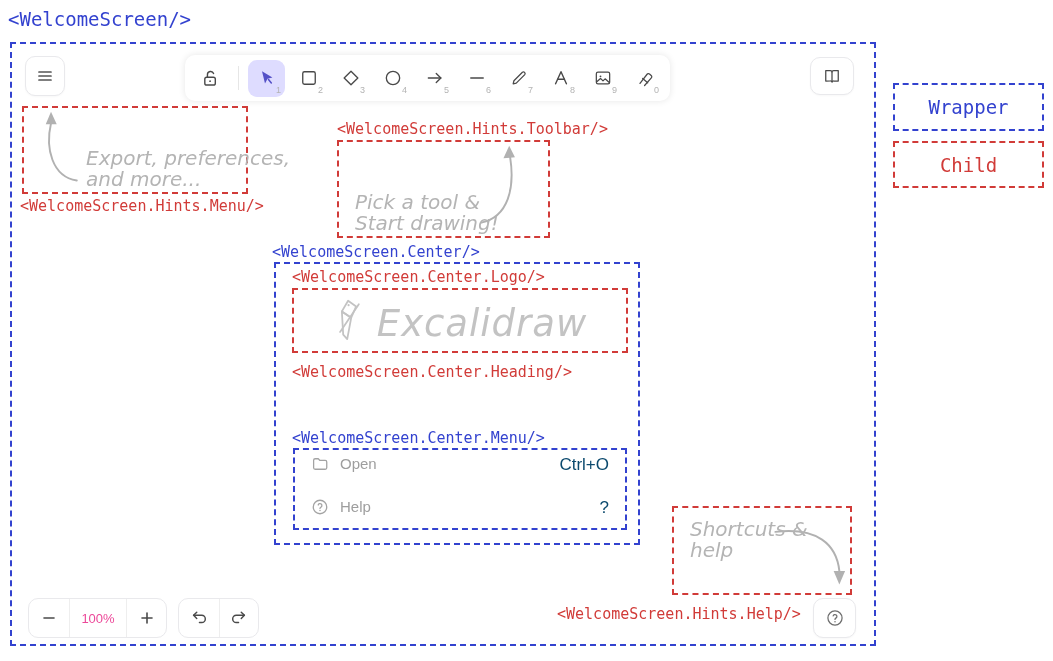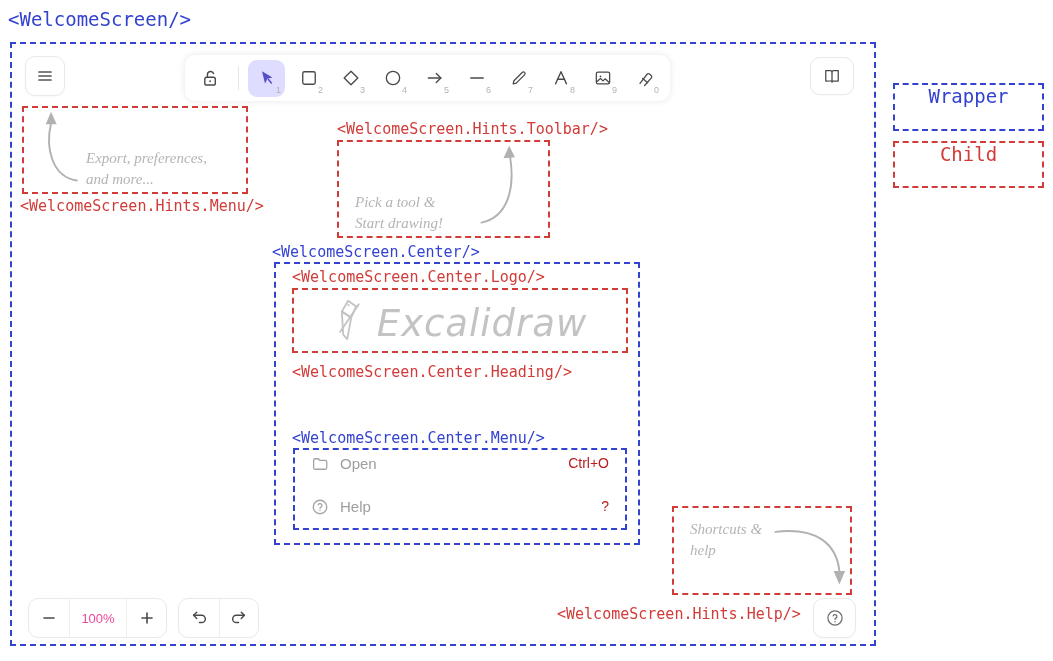--- a/index.html
+++ b/index.html
@@ -9,21 +9,21 @@
     font-family:"Liberation Sans", sans-serif; overflow:hidden;
   }
   
   .mono { font-family:"DejaVu Sans Mono","Liberation Mono",monospace; }
   .tag-blue { color:#3342cf; }
   .tag-red  { color:#d13b38; }
   .anno-label { position:absolute; font-size:15px; white-space:nowrap; }
   .anno-label.big { font-size:19px; }
   .wrap-box  { position:absolute; border:2px dashed #3342cf; }
   .child-box { position:absolute; border:2px dashed #d13b38; }
-  .legend-box { display:flex; justify-content:center; font-size:19px; }
+  .legend-box { display:flex; align-items:center; justify-content:center; font-size:19px; }
   
   .app { position:absolute; left:10px; top:42px; width:866px; height:604px; border:2px dashed #3342cf; }
   .btn {
     position:absolute; background:#fff; border:1px solid #e9e9ec; border-radius:10px;
     display:flex; align-items:center; justify-content:center; cursor:pointer;
     box-shadow:0 1px 2px rgba(0,0,0,0.03);
   }
   .toolbar {
     position:absolute; left:173px; top:11px; height:46px; background:#fff;
     border-radius:10px; box-shadow:0 0 7px rgba(0,0,0,0.10); display:flex;
@@ -34,31 +34,31 @@
     display:flex; align-items:center; justify-content:center; cursor:pointer;
   }
   .tool.active { background:#dedcff; }
   .tool .num {
     position:absolute; right:4px; bottom:2px; font-size:9px; color:#b3b3b3;
     font-family:"Liberation Sans",sans-serif;
   }
   .tb-divider { width:1px; height:24px; background:#e6e6e6; margin:0 4px; }
   
   .hand { font-family:"DejaVu Sans",sans-serif; font-style:italic; color:#b4b4b4; }
-  .hint-text { position:absolute; font-size:15px; line-height:21px; white-space:nowrap;font-family:Liberation Serif, serif; }
+  .hint-text { position:absolute; font-size:20px; line-height:21px; white-space:nowrap; }
   .hint-arrow { position:absolute; left:0; top:0; width:100%; height:100%; pointer-events:none; }
   
   .logo-row { position:absolute; left:0; top:8px; width:100%; display:flex; align-items:center; justify-content:center; gap:12px; }
   .logo-text { font-size:37px; color:#c3c3c3; letter-spacing:1px; }
   .heading-text { position:absolute; width:100%; text-align:center; top:7px; font-size:17px; color:#c7c7c7; word-spacing:5px; }
   .menu-row {
     position:absolute; left:8px; right:8px; height:32px; display:flex; align-items:flex-start;
     gap:11px; padding:0 8px; color:#9e9e9e; font-size:15px; cursor:pointer; border-radius:6px;
   }
-  .menu-row .shortcut { margin-left:auto; color:#b91c1c; font-size:14px; }
+  .menu-row .shortcut { margin-left:auto; color:#0c4a6e; font-size:17px; }
   
   .seg-group { position:absolute; height:40px; background:#fff; border:1px solid #e9e9ec; border-radius:10px; display:flex; align-items:stretch; overflow:hidden; }
   .seg { display:flex; align-items:center; justify-content:center; cursor:pointer; }
   .seg + .seg { border-left:1px solid #eeeeee; }
   .zoom-readout { width:57px; font-size:13px; color:#ec4899; }
   svg { display:block; }
 </style>
 </head>
 <body>
 

